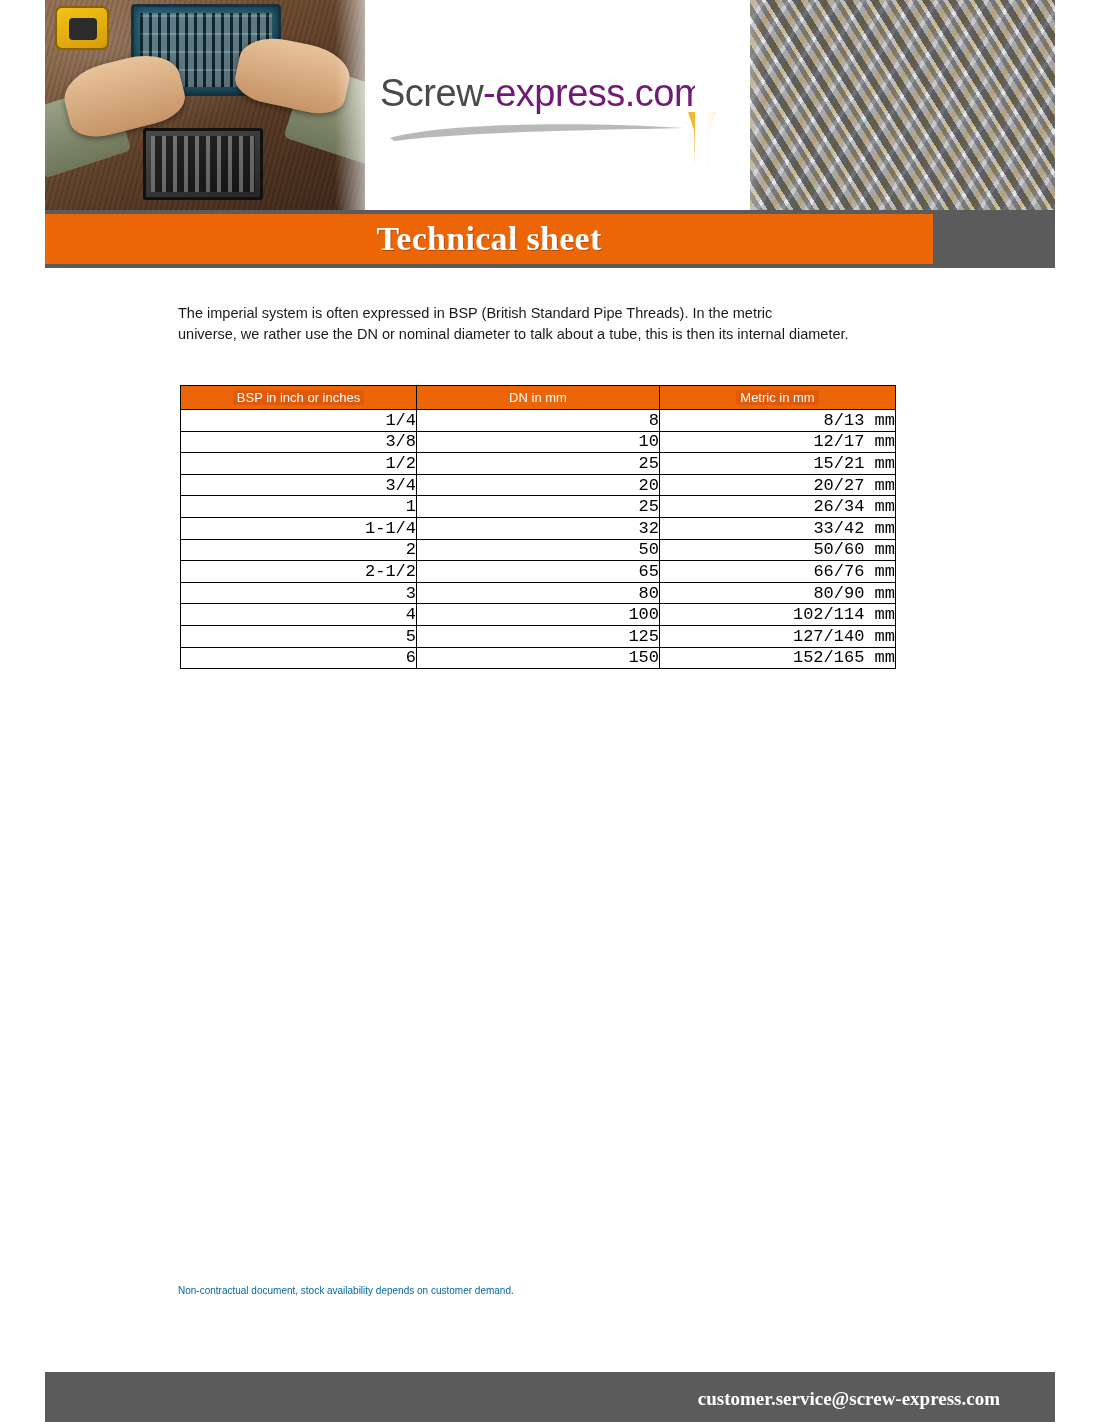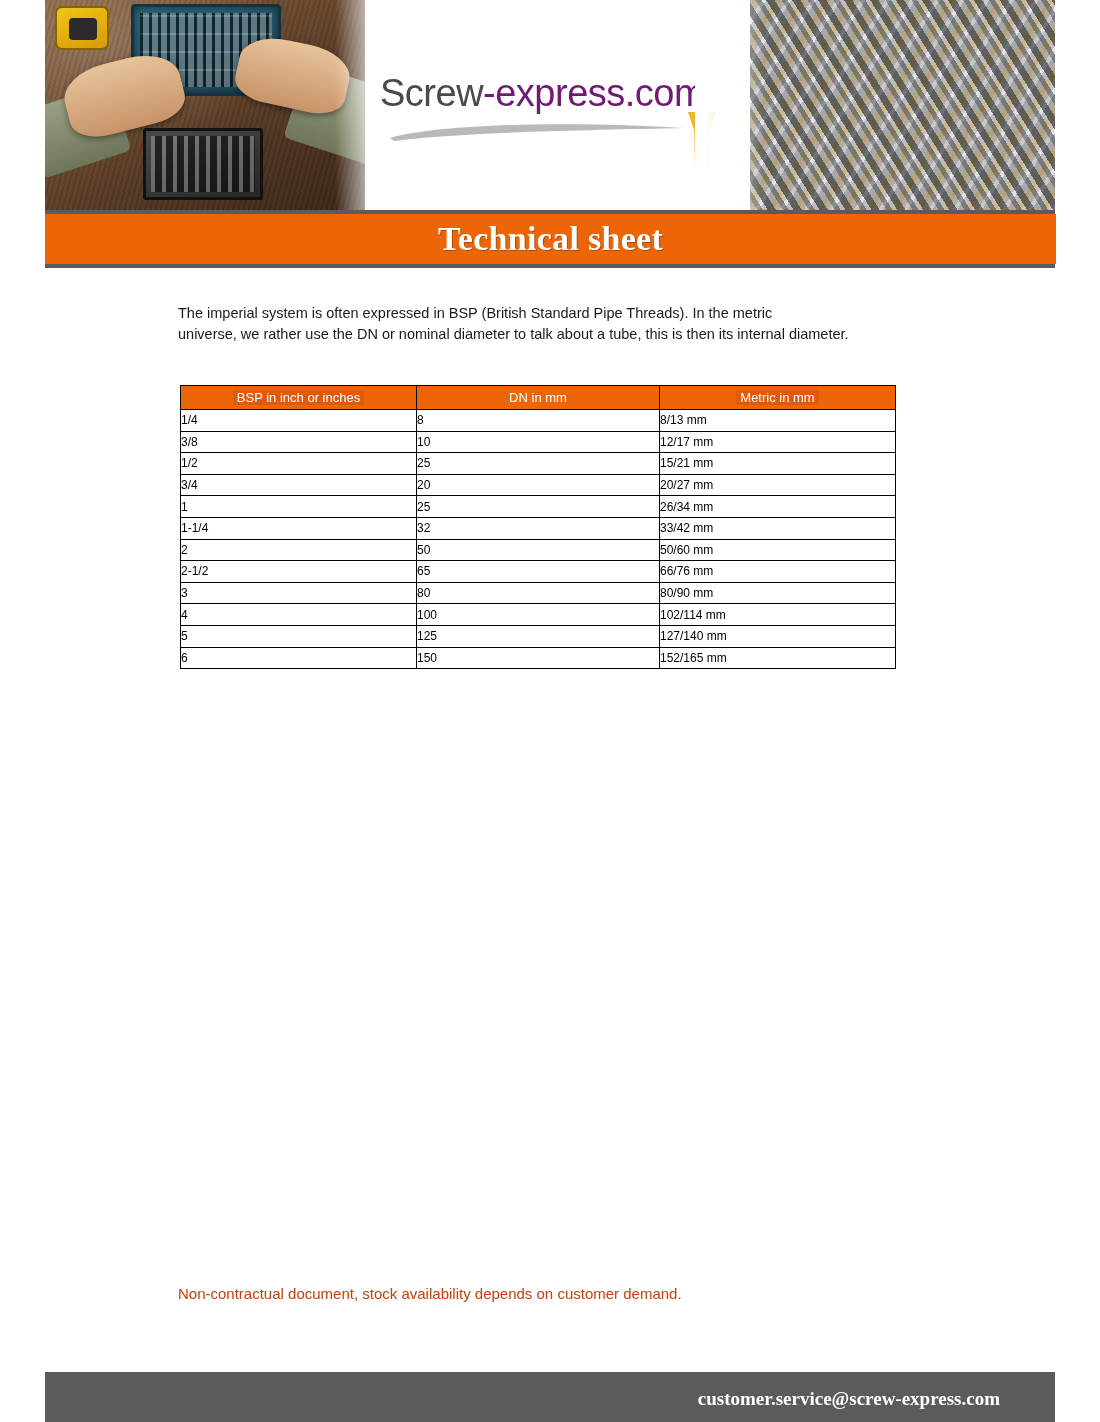--- a/index.html
+++ b/index.html
@@ -187,21 +187,21 @@
     left: 45px;
     top: 210px;
     width: 1010px;
     height: 58px;
     background: #5b5b5b;
   }
   .title-inner {
     position: absolute;
     left: 45px;
     top: 214px;
-    width: 1011px;
+    width: 888px;
     height: 50px;
     background: #ec6608;
     display: flex;
     align-items: center;
     justify-content: center;
   }
   .title-text {
     color: #ffffff;
     font-size: 34px;
     font-weight: bold;
@@ -246,38 +246,38 @@
   }
   table.spec th .hl {
     display: inline-block;
     background: #e05a0a;
     padding: 0 4px;
     border-radius: 2px;
   }
   table.spec td {
     border: 1px solid #000000;
     height: 21.6px;
-    text-align: left;
-    font-size: 12px;
-    font-family: Liberation Sans, sans-serif;
+    text-align: right;
+    font-size: 17px;
+    font-family: Liberation Mono, monospace;
     color: #000000;
     padding: 0;
     background: #ffffff;
   }
   col.c1 { width: 236px; }
   col.c2 { width: 243px; }
   col.c3 { width: 236px; }
 
   
   .footnote {
     position: absolute;
     left: 178px;
     top: 1285px;
-    font-size: 15px;
-    color: #c2410c;
+    font-size: 10px;
+    color: #0369a1;
   }
 
   
   .footer-bar {
     position: absolute;
     left: 45px;
     top: 1372px;
     width: 1010px;
     height: 50px;
     background: #5b5b5b;

